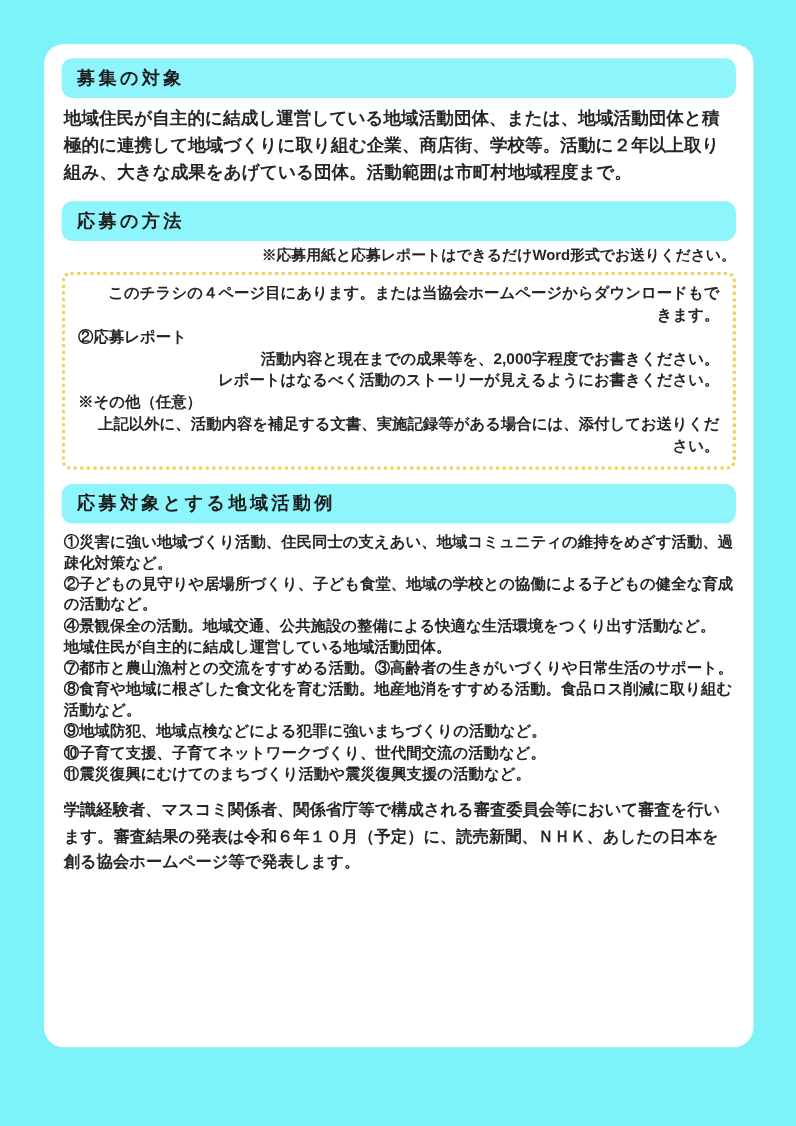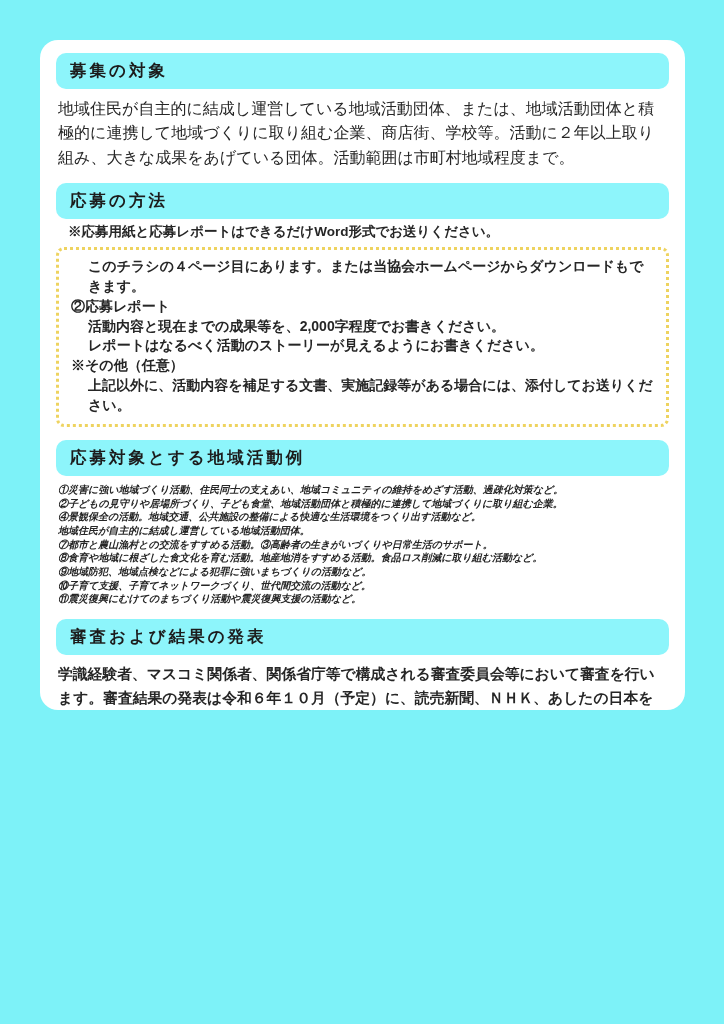--- a/index.html
+++ b/index.html
@@ -12,64 +12,64 @@
   body{
     width:724px;height:1024px;
     background:var(--bg);
     font-family:"Liberation Sans",sans-serif;
     color:var(--ink);
     position:relative;
     overflow:hidden;
   }
   .card{
     position:absolute;left:40px;top:40px;
-    width:645px;height:670px;
+    width:645px;height:912px;
     background:#ffffff;
     border-radius:18px;
     box-sizing:border-box;
     padding:13px 16px 8px 16px;
     overflow:hidden;
   }
   section{margin:0 0 13px 0;}
   .hdr{
     background:var(--hdr);
     border-radius:10px;
     font-size:16.5px;
     font-weight:bold;
     letter-spacing:3px;
     padding:7px 14px;
     color:#1c1c1c;
   }
   .body-text{
     font-size:16px;
-    font-weight:400;
+    font-weight:700;
     line-height:1.52;
     margin:8px 2px 0 2px;
   }
   .note{
     font-size:13.5px;
     font-weight:600;
     margin:4px 0 6px 12px;
+    text-align:right;
   }
   .dotted-box{
     border:3px dotted var(--dot);
     border-radius:8px;
     padding:7px 12px 8px 12px;
     font-size:14px;
     font-weight:600;
     line-height:1.42;
   }
-  .box-detail{margin-left:17px;}
+  .box-detail{margin-left:17px;text-align:right;}
   .ex-list{margin-top:7px;}
   .ex-item{
-    font-size:10px;
+    font-size:14px;
     font-weight:600;
     line-height:1.37;
     margin:0 0 0 2px;
-    font-style:italic;
   }
   .screening-text{
     font-size:14.8px;
     font-weight:600;
     line-height:1.6;
     margin:8px 2px 0 2px;
   }
 </style>
 </head>
 <body>
@@ -98,29 +98,28 @@
         <div>※その他（任意）</div>
         <div class="box-detail">上記以外に、活動内容を補足する文書、実施記録等がある場合には、添付してお送りください。</div>
       </div>
     </div>
   </section>
 
   <section>
     <div class="hdr">応募対象とする地域活動例</div>
     <div class="ex-list">
       <div class="ex-item">①災害に強い地域づくり活動、住民同士の支えあい、地域コミュニティの維持をめざす活動、過疎化対策など。</div>
-      <div class="ex-item">②子どもの見守りや居場所づくり、子ども食堂、地域活動団体と積極的に連携して地域づくりに取り組む企業。</div>
+      <div class="ex-item">②子どもの見守りや居場所づくり、子ども食堂、地域の学校との協働による子どもの健全な育成の活動など。</div>
       <div class="ex-item">④景観保全の活動。地域交通、公共施設の整備による快適な生活環境をつくり出す活動など。</div>
       <div class="ex-item">地域住民が自主的に結成し運営している地域活動団体。</div>
       <div class="ex-item">⑦都市と農山漁村との交流をすすめる活動。③高齢者の生きがいづくりや日常生活のサポート。</div>
       <div class="ex-item">⑧食育や地域に根ざした食文化を育む活動。地産地消をすすめる活動。食品ロス削減に取り組む活動など。</div>
       <div class="ex-item">⑨地域防犯、地域点検などによる犯罪に強いまちづくりの活動など。</div>
       <div class="ex-item">⑩子育て支援、子育てネットワークづくり、世代間交流の活動など。</div>
       <div class="ex-item">⑪震災復興にむけてのまちづくり活動や震災復興支援の活動など。</div>
     </div>
   </section>
 
   <section>
-    <div class="hdr">審査および結果の発表</div>
     <div class="screening-text">学識経験者、マスコミ関係者、関係省庁等で構成される審査委員会等において審査を行います。審査結果の発表は令和６年１０月（予定）に、読売新聞、ＮＨＫ、あしたの日本を創る協会ホームページ等で発表します。</div>
   </section>
 
 </div>
 
 </body></html>

